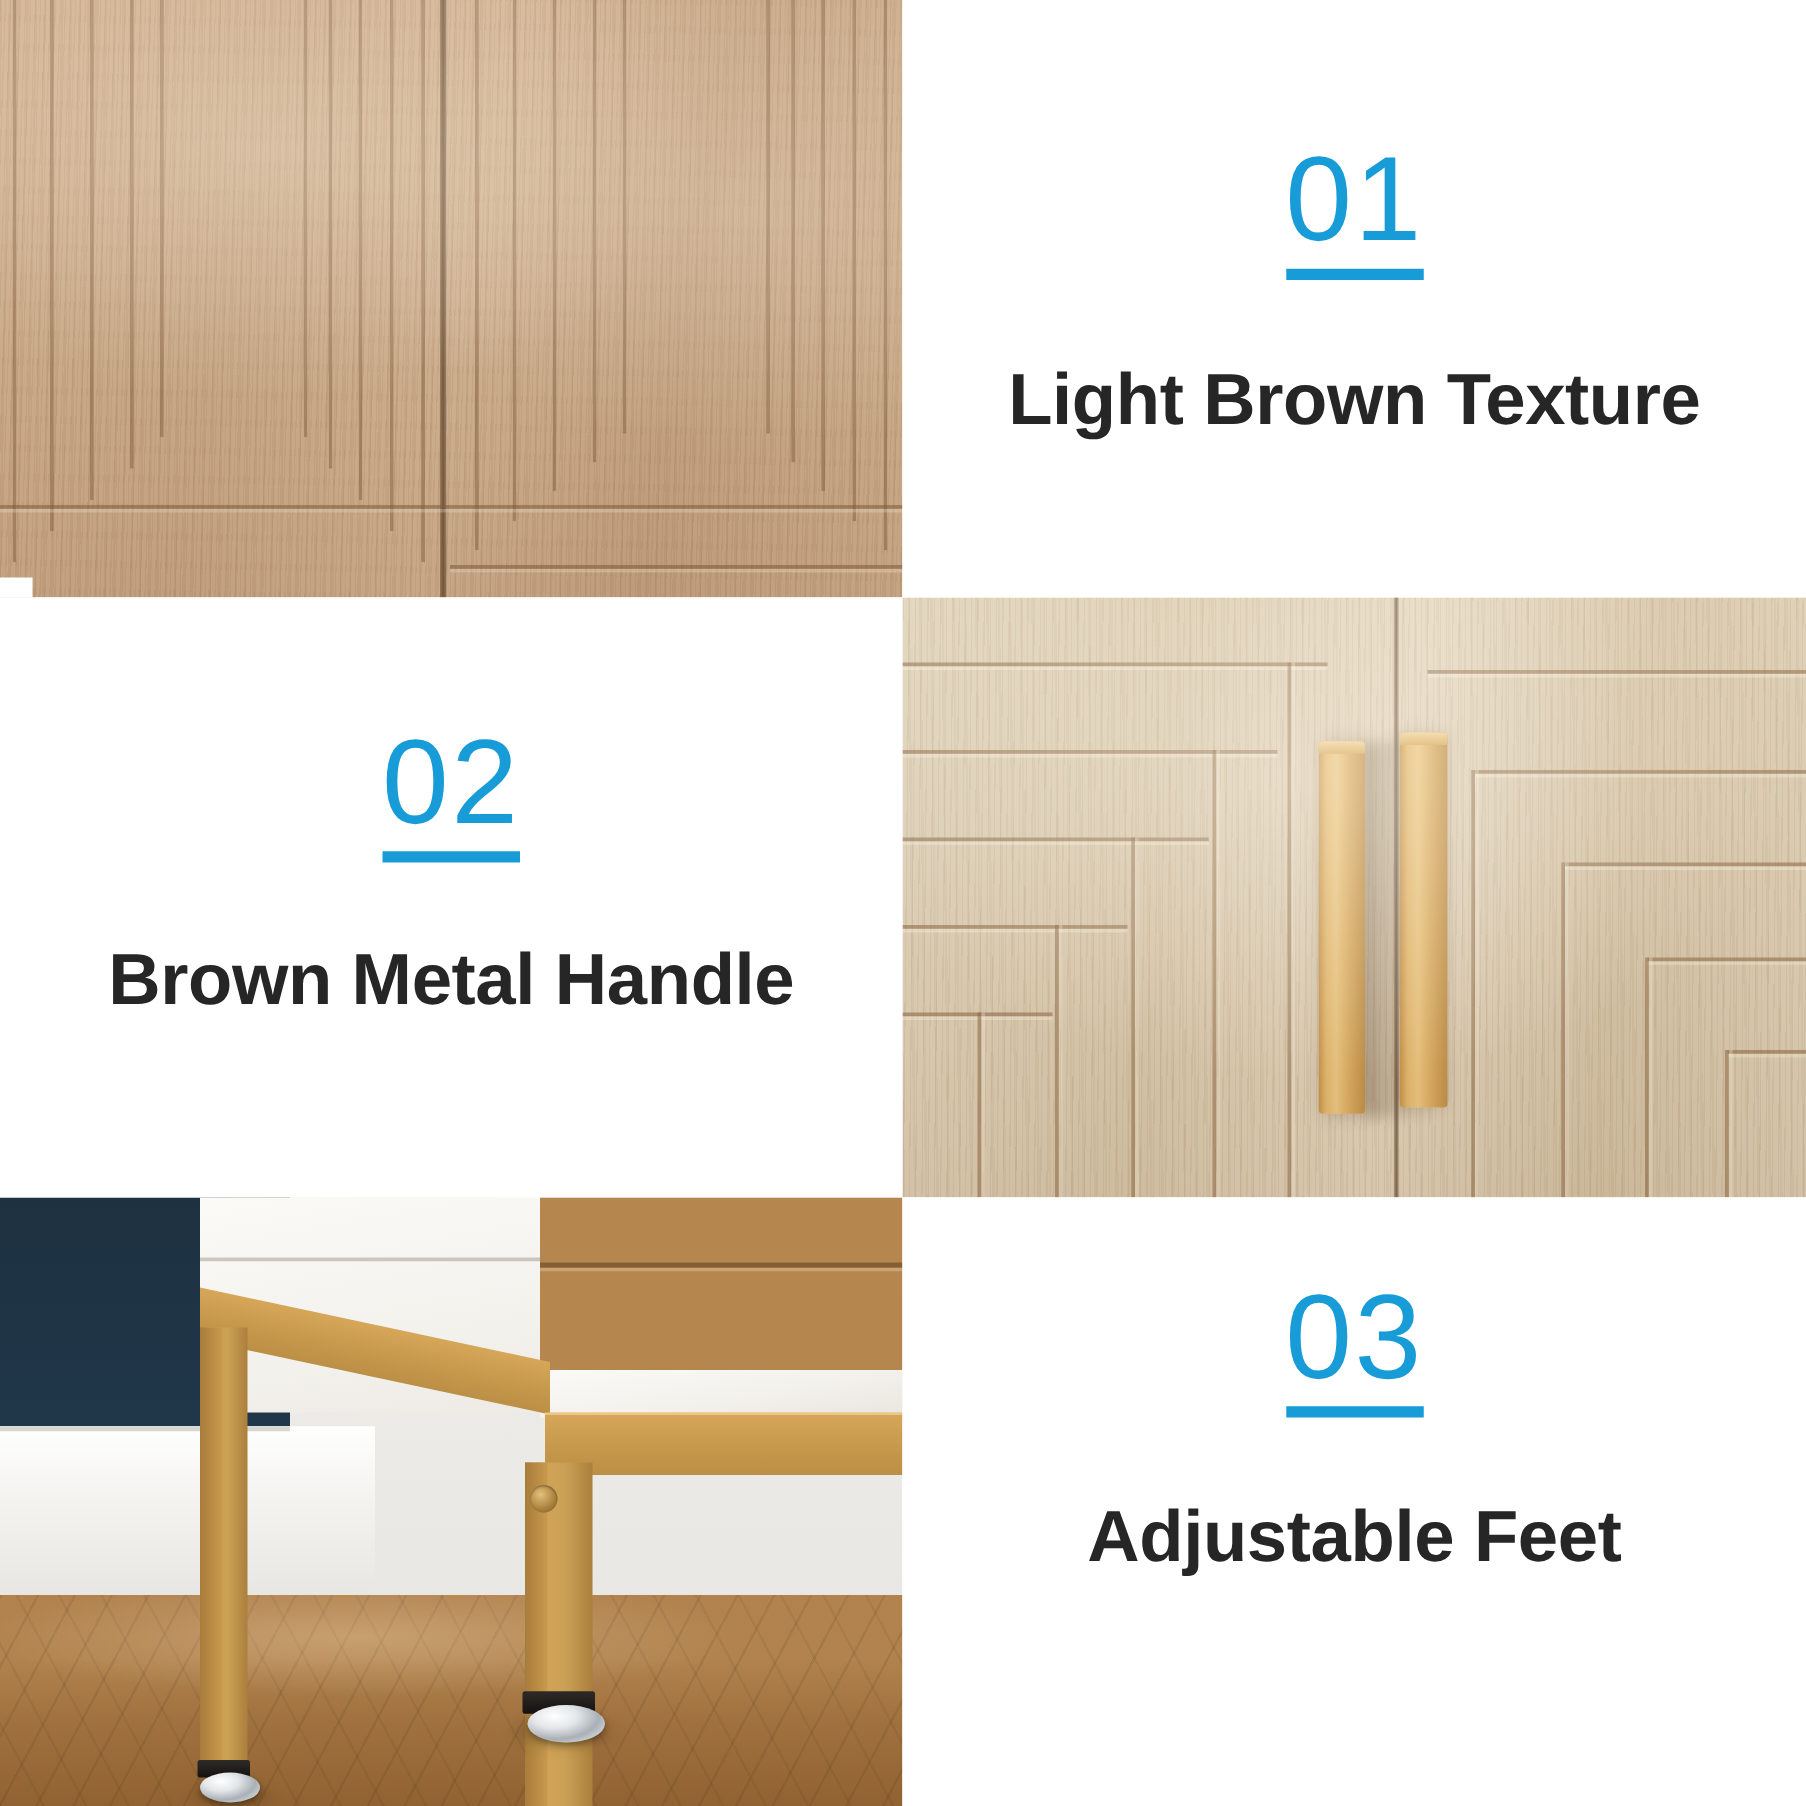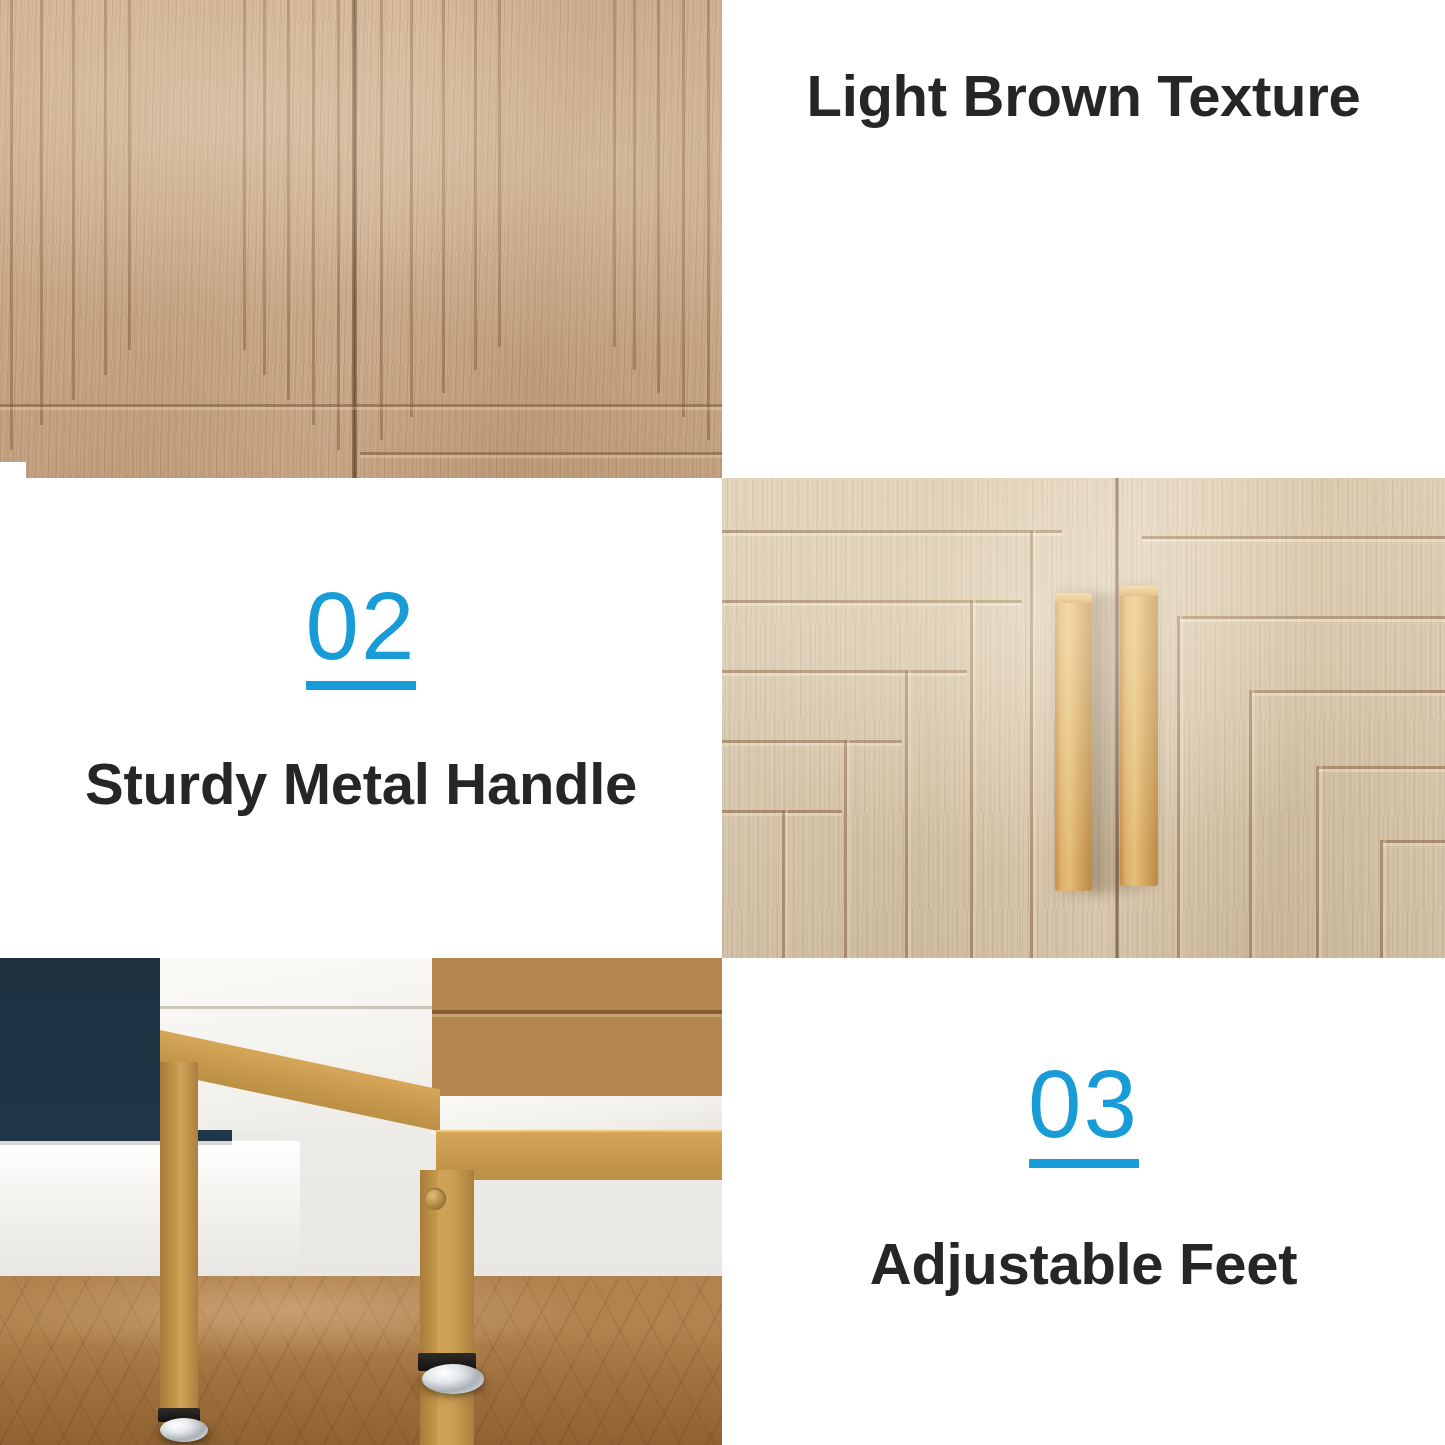--- a/index.html
+++ b/index.html
@@ -40,21 +40,21 @@
     font-weight:700;
     font-size:58px;
     letter-spacing:-0.3px;
     color:#262626;
     white-space:nowrap;
   }
   .tc1 .num-wrap { margin-top:112px; }
   .tc1 .caption  { margin-top:62px; }
   .tc2 .num-wrap { margin-top:100px; }
   .tc2 .caption  { margin-top:60px; }
-  .tc3 .num-wrap { margin-top:98px; }
+  .tc3 .num-wrap { margin-top:64px; }
   .tc3 .caption  { margin-top:62px; }
 
   
   .wood1 {
     position:absolute; inset:0;
     background:
       repeating-linear-gradient(92deg,
         rgba(120,85,55,0.10) 0px, rgba(120,85,55,0.10) 1px,
         rgba(255,255,255,0.00) 1px, rgba(255,255,255,0.00) 4px),
       repeating-linear-gradient(91deg,
@@ -266,29 +266,33 @@
 
     <div class="doorgap" style="left:352px;"></div>
 
     <div class="baserail" style="top:404px;"></div>
     <div class="baserail" style="top:452px; left:360px;"></div>
     <div class="wood1-sheen"></div>
     <div class="white-corner" style="left:0; bottom:0; width:26px; height:16px;"></div>
   </div>
 
   <div class="cell c-tr textcell tc1">
+    <div class="num-wrap">
+      <span class="num">01</span>
+      <div class="num-bar"></div>
+    </div>
     <div class="caption">Light Brown Texture</div>
   </div>
 
   <div class="cell c-ml textcell tc2">
     <div class="num-wrap">
       <span class="num">02</span>
       <div class="num-bar"></div>
     </div>
-    <div class="caption">Sturdy Metal Handle</div>
+    <div class="caption">Brown Metal Handle</div>
   </div>
 
   <div class="cell c-mr">
     <div class="wood2"></div>
 
     <div class="hgroove" style="left:0;   top:52px;  width:340px;"></div>
     <div class="hgroove" style="left:0;   top:122px; width:300px;"></div>
     <div class="hgroove" style="left:0;   top:192px; width:245px;"></div>
     <div class="hgroove" style="left:0;   top:262px; width:180px;"></div>
     <div class="hgroove" style="left:0;   top:332px; width:120px;"></div>

